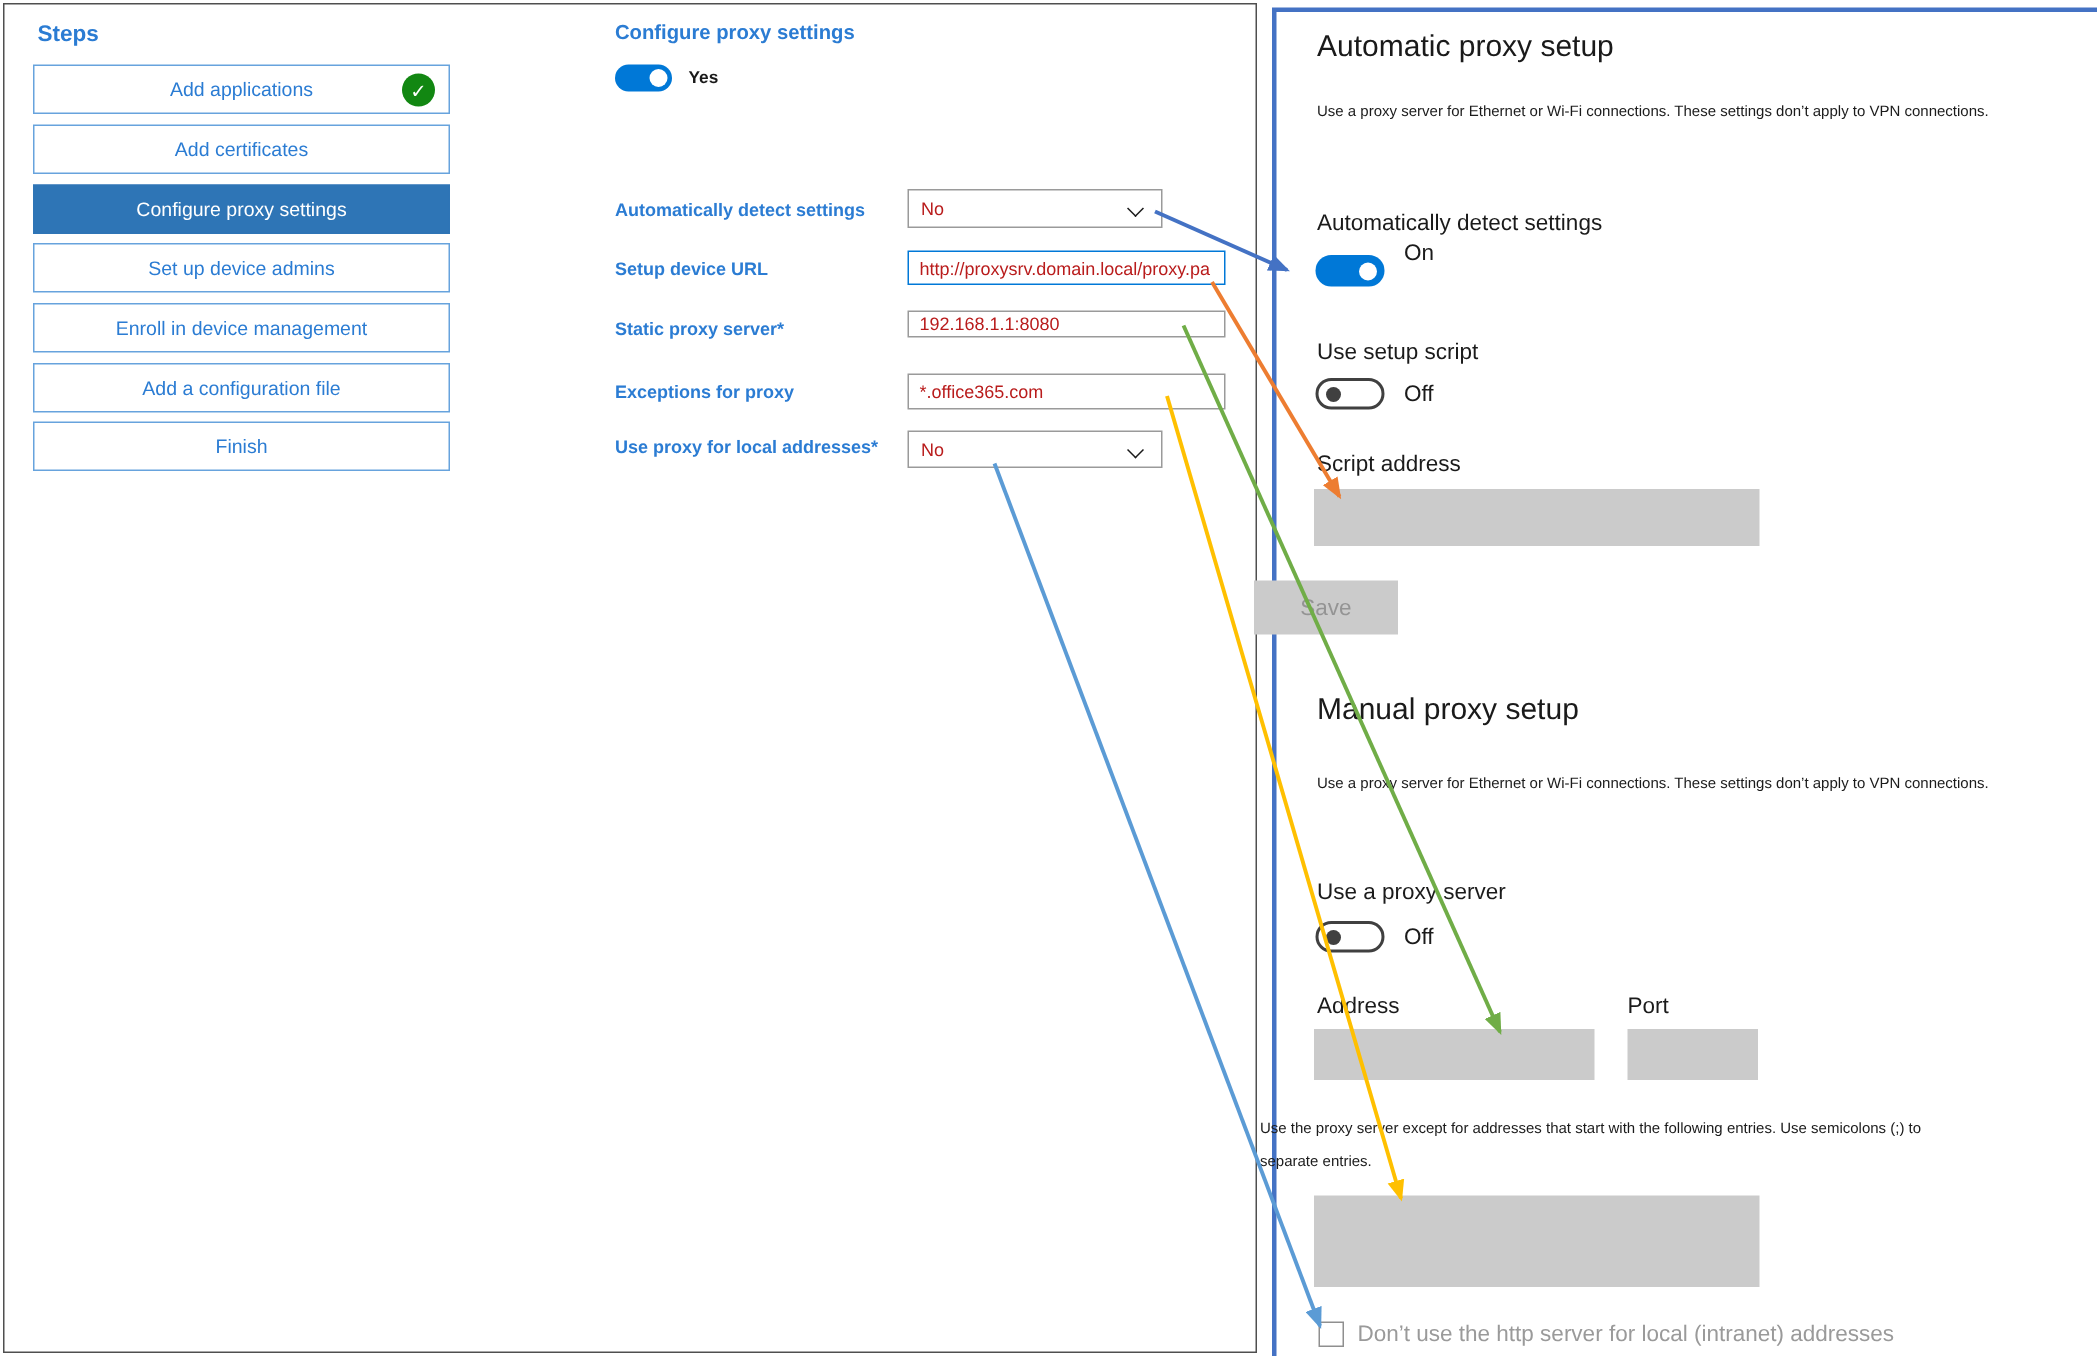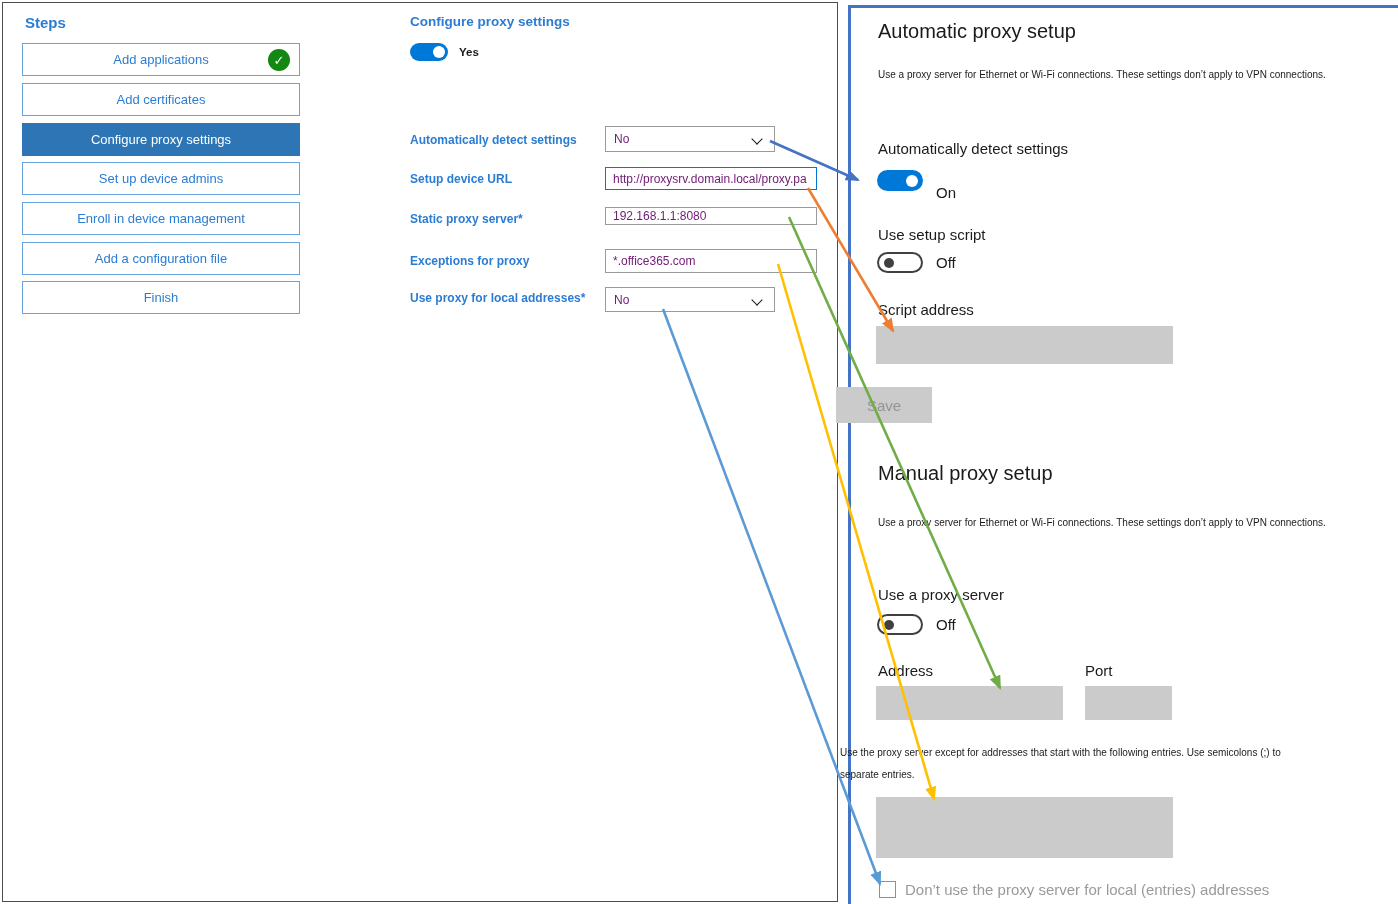--- a/index.html
+++ b/index.html
@@ -29,21 +29,21 @@
   .check-circle {
     position:absolute; right:9px; top:5px; width:22px; height:22px; border-radius:50%;
     background:#128712; color:#fff; font-size:13px; display:flex; align-items:center; justify-content:center;
   }
   
   .form-title { left:410px; top:14px; font-size:13.5px; font-weight:bold; color:#2b7cd3; }
   .fld-label { left:410px; font-size:12px; font-weight:bold; color:#2b7cd3; }
   .tgl-sm { left:410px; top:43px; width:38px; height:18px; border-radius:9px; background:#0078d7; cursor:pointer; }
   .tgl-sm .knob { position:absolute; right:3px; top:3px; width:12px; height:12px; border-radius:50%; background:#fff; }
   .yes-lbl { left:459px; top:46px; font-size:11.5px; font-weight:bold; color:#1a1a1a; }
-  .ctl { left:605px; background:#fff; border:1px solid #9a9a9a; font-size:12px; color:#701a75; }
+  .ctl { left:605px; background:#fff; border:1px solid #9a9a9a; font-size:12px; color:#b91c1c; }
   .select { width:170px; display:flex; align-items:center; padding-left:8px; cursor:pointer; position:absolute; }
   .chev {
     position:absolute; right:13px; top:8px; width:8px; height:8px;
     border-right:1.8px solid #1a1a1a; border-bottom:1.8px solid #1a1a1a; transform:rotate(45deg);
   }
   .txt-input { width:212px; padding-left:7px; font-family:"Liberation Sans",sans-serif; position:absolute; }
   .txt-input.focused { border:1.5px solid #0078d7; }
   
   .h-settings { font-size:20px; color:#1a1a1a; font-weight:400; }
   .p-settings { font-size:10px; color:#1b1b1b; line-height:22px; }
@@ -121,21 +121,21 @@
     <span class="chev"></span>
   </div>
 
   <div class="abs h-settings" style="left:878px; top:20px;">Automatic proxy setup</div>
   <div class="abs p-settings" style="left:878px; top:64px; width:508px;">Use a proxy server for Ethernet or Wi-Fi connections. These settings don’t apply to VPN connections.</div>
 
   <div class="abs lbl-settings" style="left:878px; top:140px;">Automatically detect settings</div>
   <div class="abs tgl-on" style="left:877px; top:170px;">
     <span class="knob"></span>
   </div>
-  <div class="abs state-lbl" style="left:936px; top:184px;">On</div>
+  <div class="abs state-lbl" style="left:936px; top:160px;">On</div>
 
   <div class="abs lbl-settings" style="left:878px; top:226px;">Use setup script</div>
   <div class="abs tgl-off" style="left:877px; top:252px;">
     <span class="knob"></span>
   </div>
   <div class="abs state-lbl" style="left:936px; top:254px;">Off</div>
 
   <div class="abs lbl-settings" style="left:878px; top:301px;">Script address</div>
   <div class="abs gray-box" style="left:876px; top:326px; width:297px; height:38px;"></div>
 
@@ -152,21 +152,21 @@
 
   <div class="abs lbl-settings" style="left:878px; top:662px;">Address</div>
   <div class="abs lbl-settings" style="left:1085px; top:662px;">Port</div>
   <div class="abs gray-box" style="left:876px; top:686px; width:187px; height:34px;"></div>
   <div class="abs gray-box" style="left:1085px; top:686px; width:87px; height:34px;"></div>
 
   <div class="abs p-settings" style="left:840px; top:742px; width:462px;">Use the proxy server except for addresses that start with the following entries. Use semicolons (;) to separate entries.</div>
   <div class="abs gray-box" style="left:876px; top:797px; width:297px; height:61px;"></div>
 
   <div class="abs cbx" style="left:879px; top:881px;"></div>
-  <div class="abs cbx-lbl" style="left:905px; top:881px;">Don’t use the proxy server for local (entries) addresses</div>
+  <div class="abs cbx-lbl" style="left:905px; top:881px;">Don’t use the http server for local (intranet) addresses</div>
 
   <svg id="arrows" width="1398" height="904" viewBox="0 0 1398 904">
     <defs>
       <marker id="mk-blue" viewBox="0 0 10 8" markerWidth="5.5" markerHeight="4.5" refX="8.5" refY="4" orient="auto">
         <path d="M0,0 L10,4 L0,8 z" fill="#4472c4"></path>
       </marker>
       <marker id="mk-orange" viewBox="0 0 10 8" markerWidth="5.5" markerHeight="4.5" refX="8.5" refY="4" orient="auto">
         <path d="M0,0 L10,4 L0,8 z" fill="#ed7d31"></path>
       </marker>
       <marker id="mk-green" viewBox="0 0 10 8" markerWidth="5.5" markerHeight="4.5" refX="8.5" refY="4" orient="auto">

